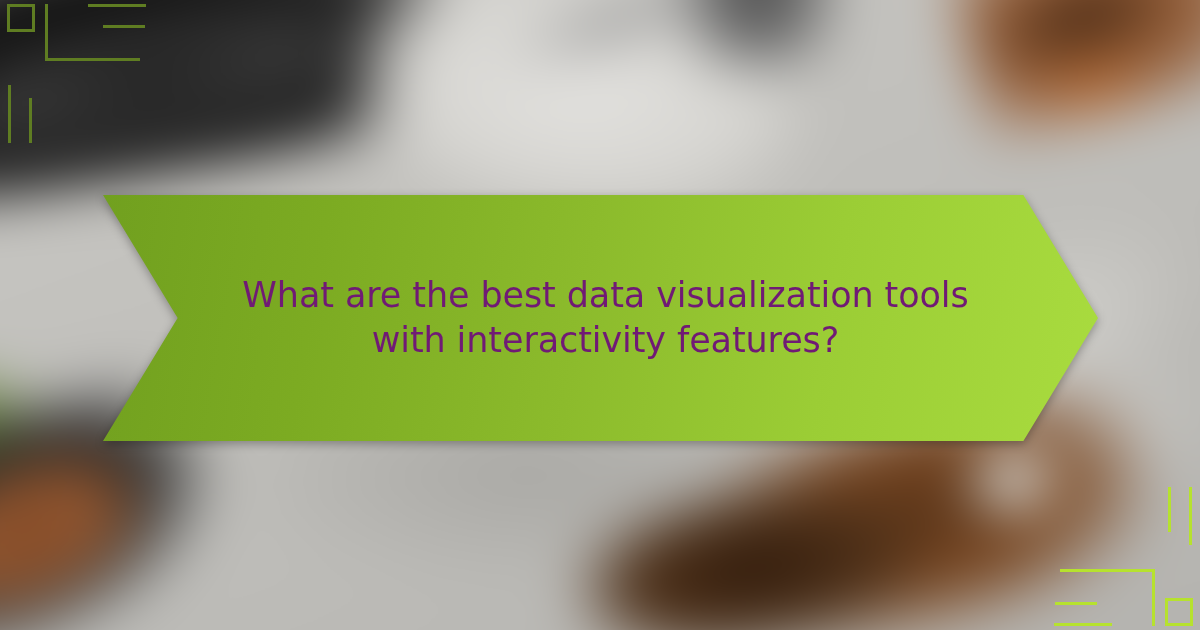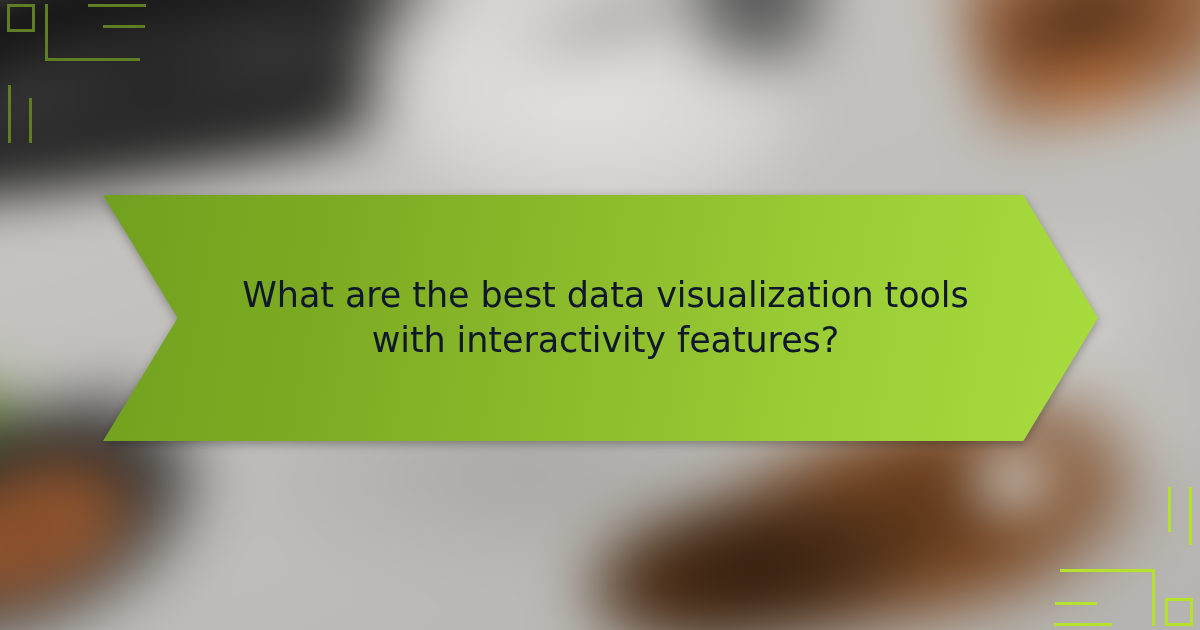--- a/index.html
+++ b/index.html
@@ -285,21 +285,21 @@
     position: absolute;
     left: 9%;
     top: 0;
     width: 83%;
     height: 100%;
     display: flex;
     flex-direction: column;
     align-items: center;
     justify-content: center;
     gap: 10px;
-    color: #0f172a;
+    color: #701a75;
     font-family: "DejaVu Sans", sans-serif;
     font-size: 35px;
     font-weight: 400;
     line-height: 1.28;
     text-align: center;
     letter-spacing: -0.1px;
     padding: 0 20px;
   }
 </style>
 </head>

